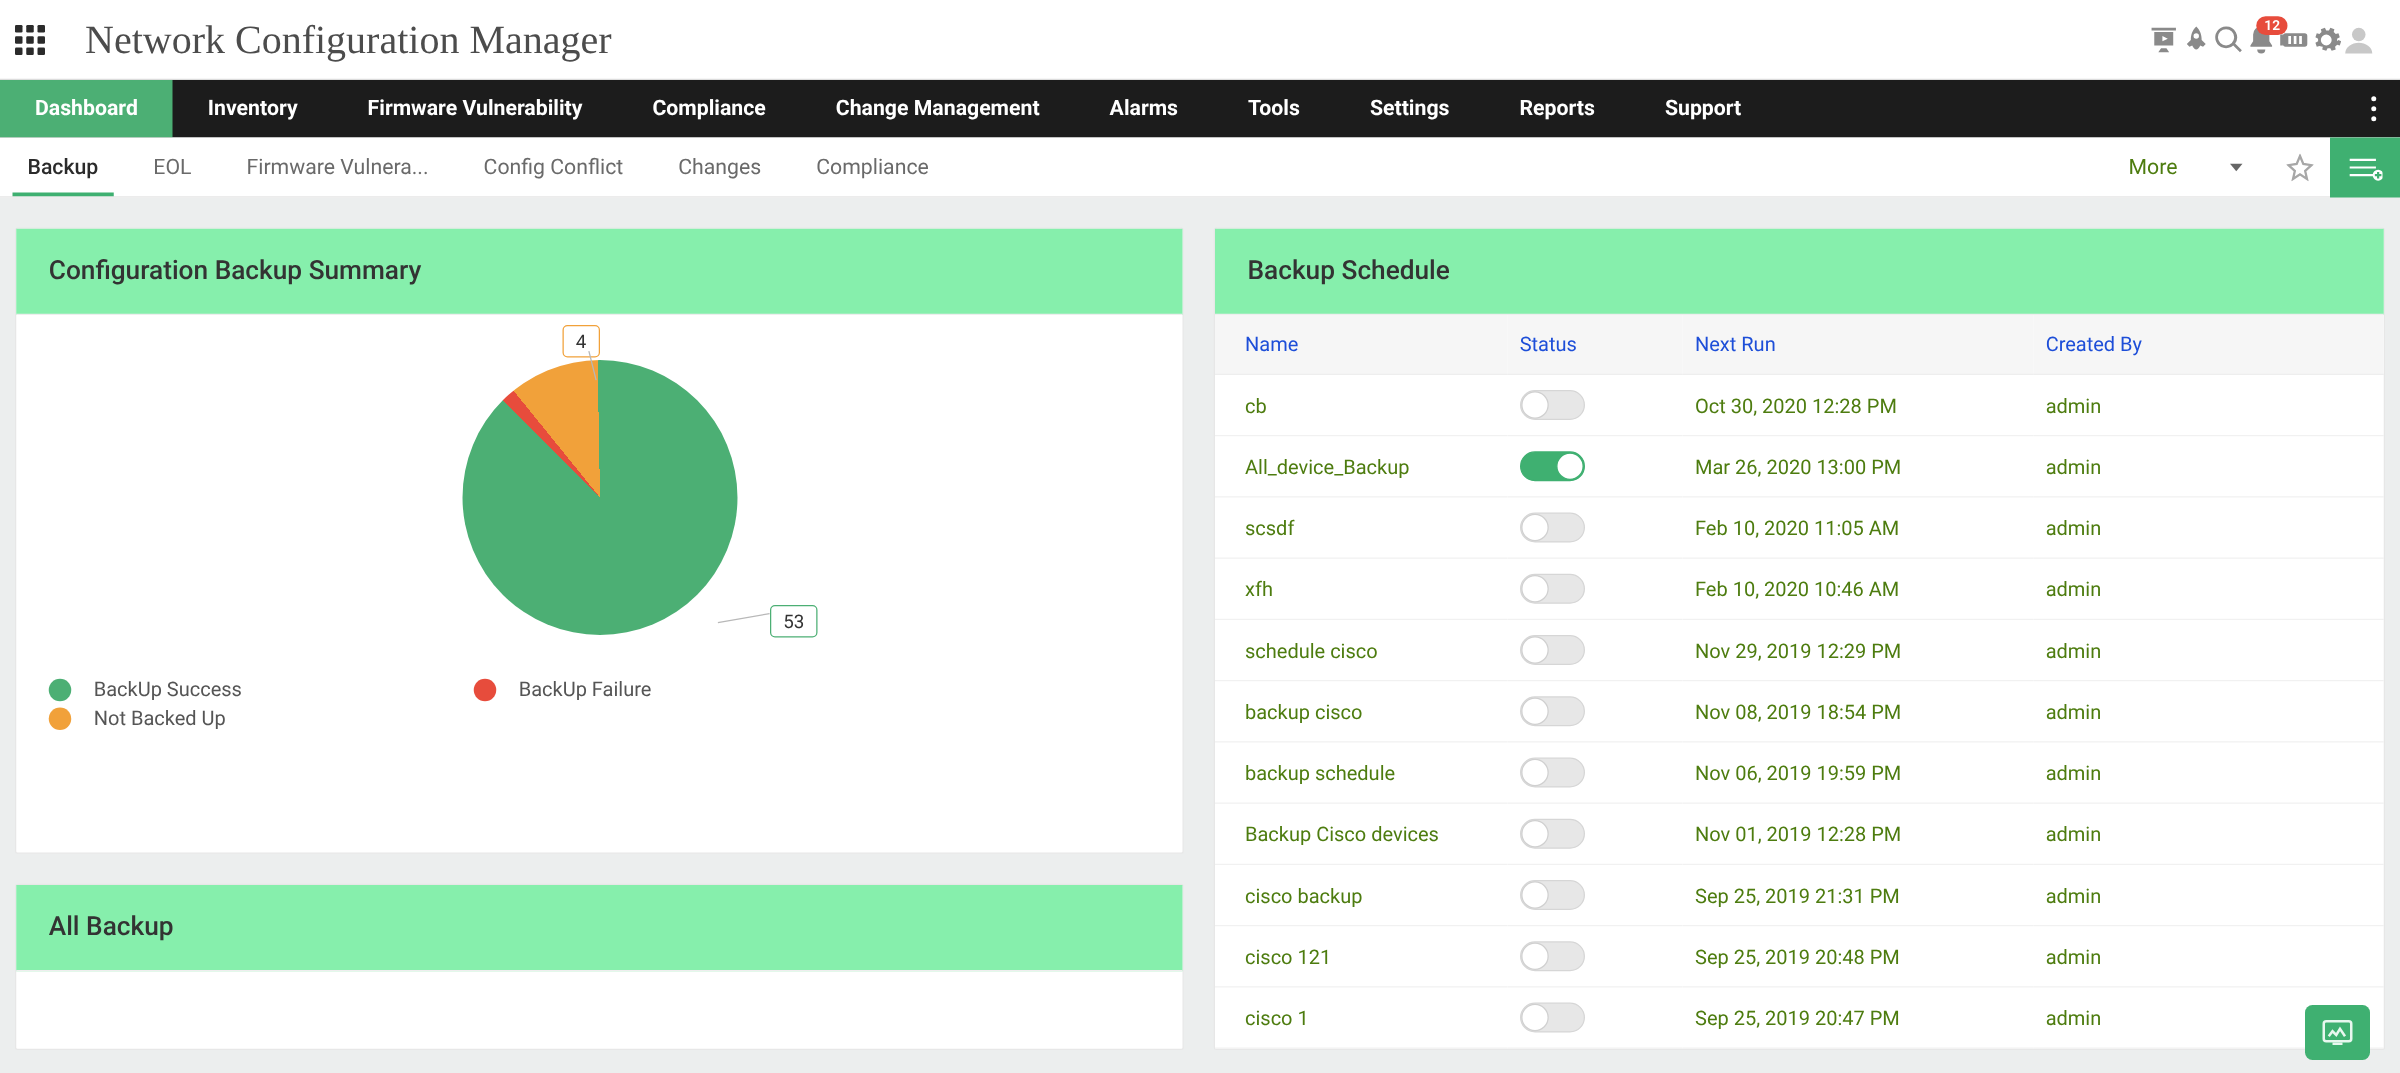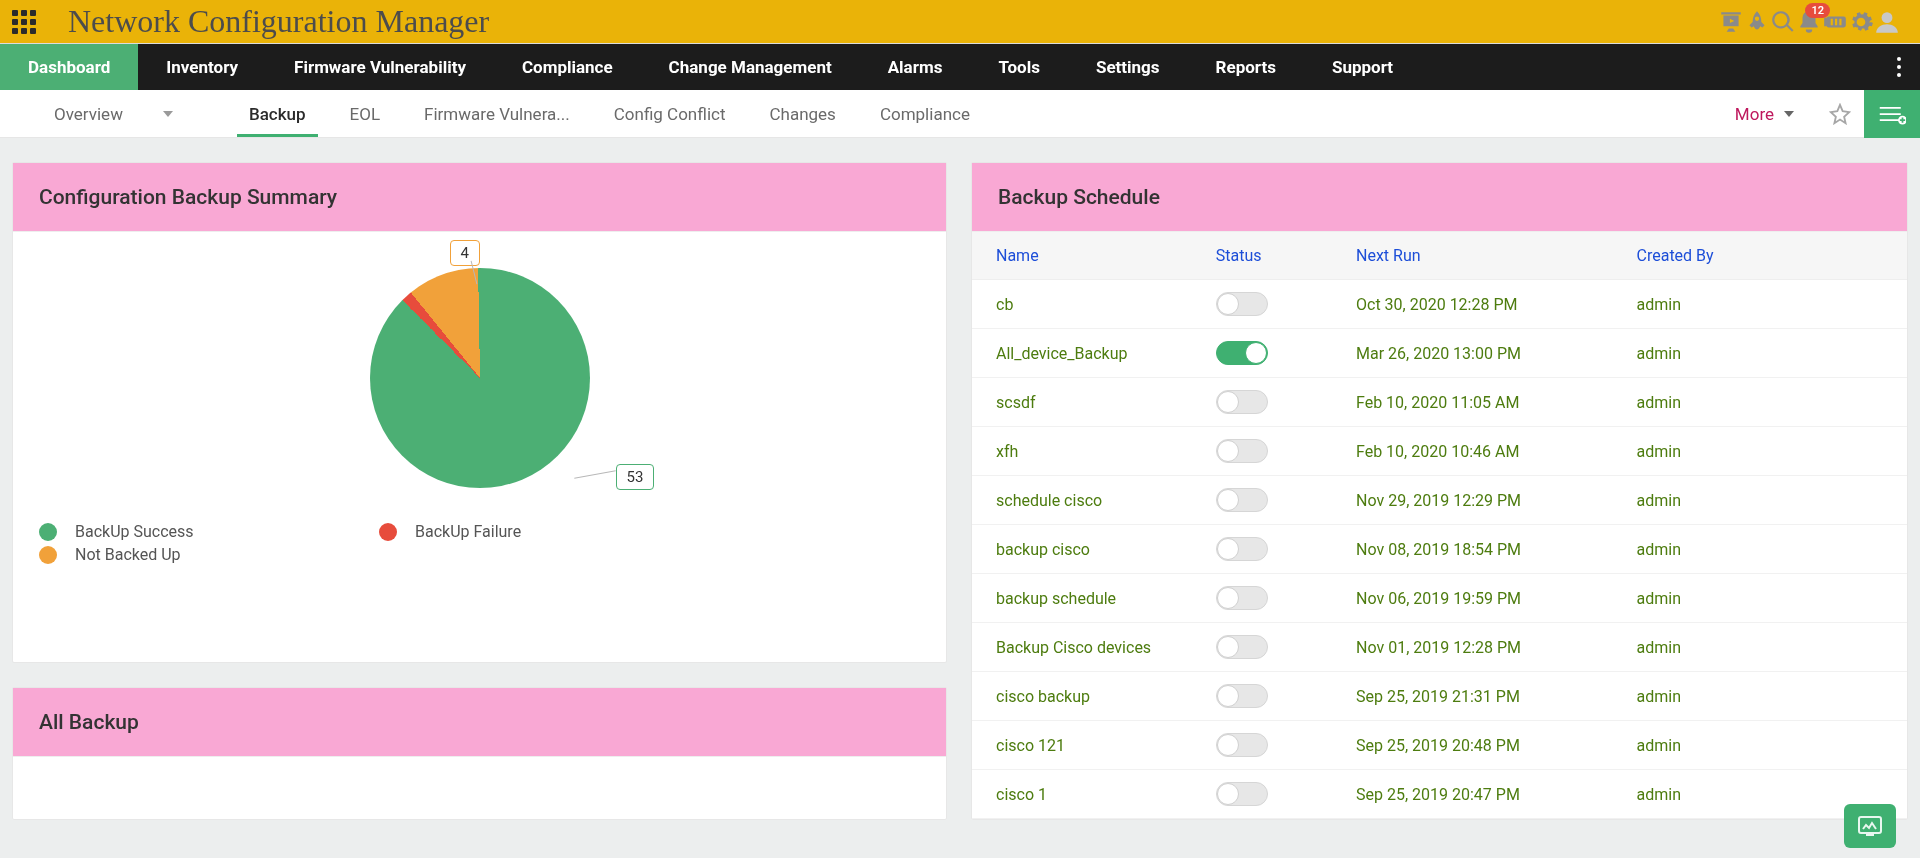--- a/index.html
+++ b/index.html
@@ -5,22 +5,22 @@
   * { box-sizing: border-box; margin: 0; padding: 0; }
   body {
     font-family: -apple-system, BlinkMacSystemFont, "Segoe UI", Roboto, "Helvetica Neue", Arial, sans-serif;
     background: #eceeee;
     color: #333;
     overflow-x: hidden;
     width: 1920px;
   }
   
   .top-header {
-    height: 44px;
-    background: #eab308;
+    height: 64px;
+    background: #ffffff;
     display: flex;
     align-items: center;
     padding: 0 12px;
     border-bottom: 1px solid #dcdcdc;
   }
   .apps-icon {
     width: 24px; height: 24px;
     display: grid; grid-template-columns: repeat(3,6px);
     grid-template-rows: repeat(3,6px); gap: 3px;
     margin-right: 32px;
@@ -42,32 +42,32 @@
   .main-nav .nav-item.active { background:#4caf74; }
   .main-nav .kebab { margin-left:auto; padding:0 18px; display:flex; align-items:center; cursor:pointer;}
   .main-nav .kebab svg { fill:#fff; width:6px; height:22px; }
   
   .sub-nav { background:#fff; height:48px; display:flex; align-items:center; border-bottom:1px solid #e6e6e6; position:relative; }
   .sub-nav .sub-item { font-size:17px; color:#6a6a6a; padding:0 22px; height:100%; display:flex; align-items:center; cursor:pointer; position:relative;}
   .sub-nav .sub-item.overview { padding:0 54px 0 54px; }
   .sub-nav .sub-item.overview .chev { margin-left:40px; }
   .sub-nav .sub-item.active { color:#2b2b2b; font-weight:500;}
   .sub-nav .sub-item.active::after { content:""; position:absolute; left:10px; right:10px; bottom:0; height:3px; background:#3fb071; }
-  .sub-nav .more { display:flex; align-items:center; cursor:pointer; color:#be185d; font-size:17px; padding:0 22px; }
+  .sub-nav .more { display:flex; align-items:center; cursor:pointer; color:#4d7c0f; font-size:17px; padding:0 22px;gap:32px; }
   .sub-nav .more .tri { margin-left:10px; display:inline-block; width:0;height:0;border-left:5px solid transparent;border-right:5px solid transparent;border-top:6px solid #666;}
   .sub-right { margin-left:auto; display:flex; align-items:center; }
   .star-btn { width:48px; height:48px; display:flex; align-items:center; justify-content:center; cursor:pointer;}
   .star-btn svg { width:22px; height:22px; fill:#a7a7a7;}
   .add-widget-btn { width:56px; height:48px; background:#3fb071; display:flex; align-items:center; justify-content:center; cursor:pointer;}
   .add-widget-btn svg { width:28px; height:24px; fill:#fff;}
   .chev { display:inline-block; width:0;height:0;border-left:5px solid transparent;border-right:5px solid transparent;border-top:6px solid #9a9a9a;}
   
   .dash-body { display:flex; gap:24px; padding:24px 12px 0 12px; }
   .panel { background:#fff; border:1px solid #e7e7e7; border-radius:2px; flex:1; }
-  .panel-header { background:#f9a8d4; border-bottom:1px solid #eee; padding:22px 26px; font-size:21px; color:#333; font-weight:500;}
+  .panel-header { background:#86efac; border-bottom:1px solid #eee; padding:22px 26px; font-size:21px; color:#333; font-weight:500;}
   
   .summary-body { position:relative; height:430px; }
   .pie-wrap { position:absolute; left:50%; top:36px; transform:translateX(-50%); }
   
   .pie {
     width:220px; height:220px; border-radius:50%;
     background: conic-gradient(
       #e74c3c 0deg 6deg,
       #f1a13a 6deg 44deg,
       #4caf74 44deg 360deg
@@ -177,24 +177,20 @@
     <div class="kebab">
       <svg viewBox="0 0 6 22">
         <circle cx="3" cy="3" r="2"></circle>
         <circle cx="3" cy="11" r="2"></circle>
         <circle cx="3" cy="19" r="2"></circle>
       </svg>
     </div>
   </div>
 
 <div class="sub-nav" id="sub-nav">
-  <div class="sub-item overview">
-      <span>Overview</span>
-      <span class="chev"></span>
-    </div>
     <div class="sub-item active">
       <span>Backup</span>
     </div>
     <div class="sub-item">
       <span>EOL</span>
     </div>
     <div class="sub-item">
       <span>Firmware Vulnera...</span>
     </div>
     <div class="sub-item">

